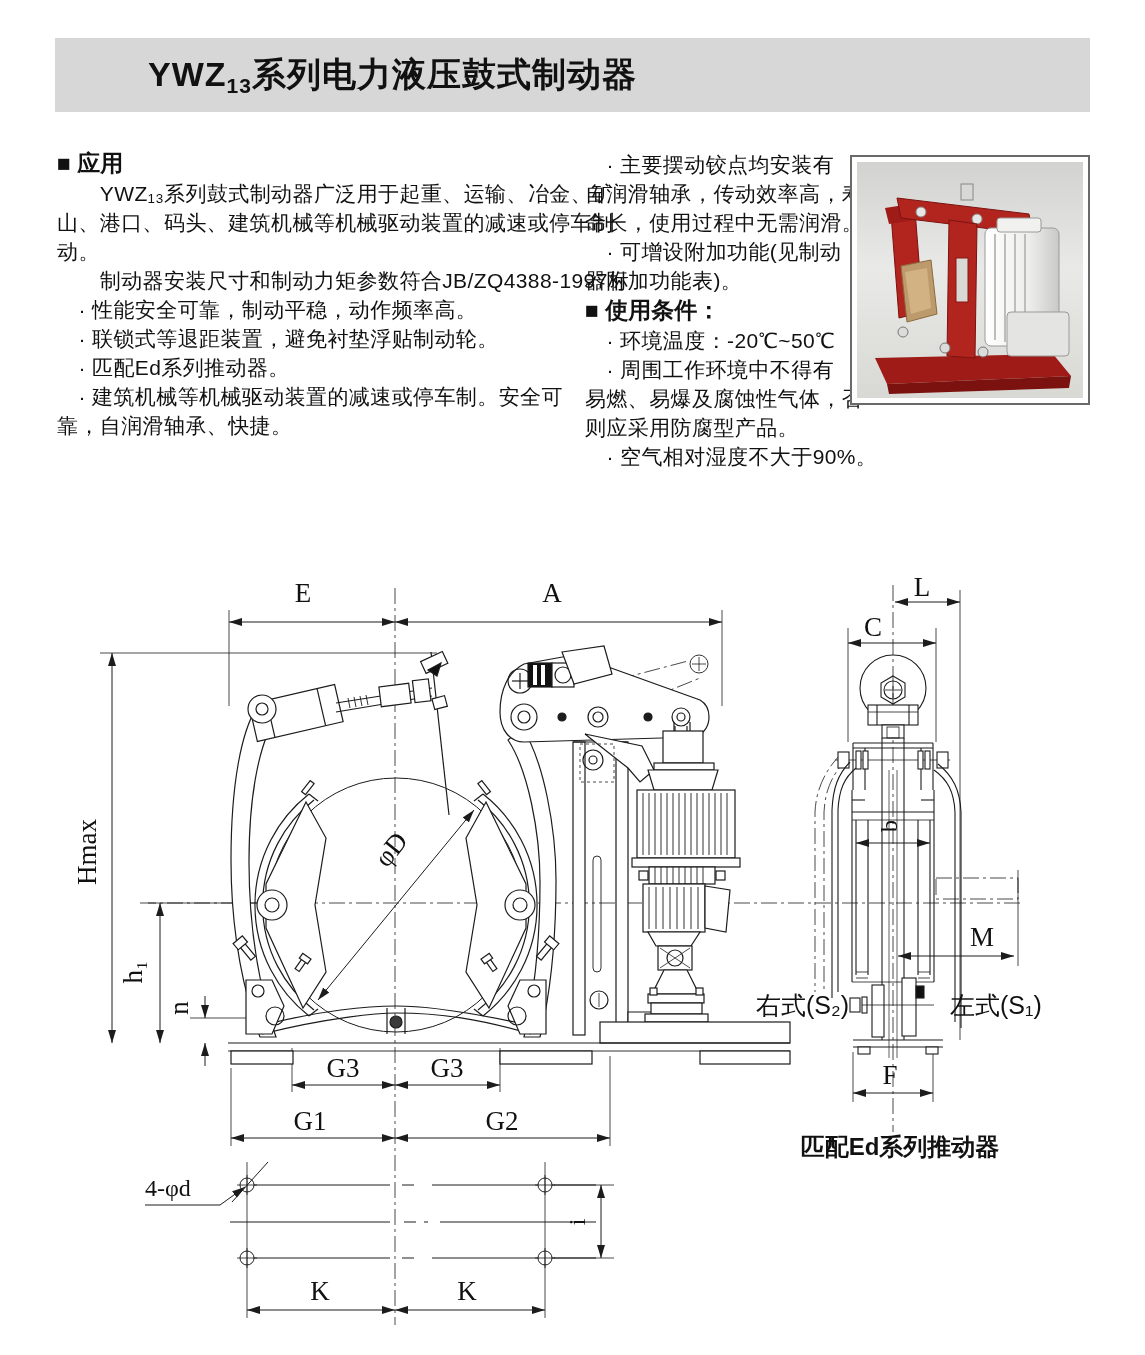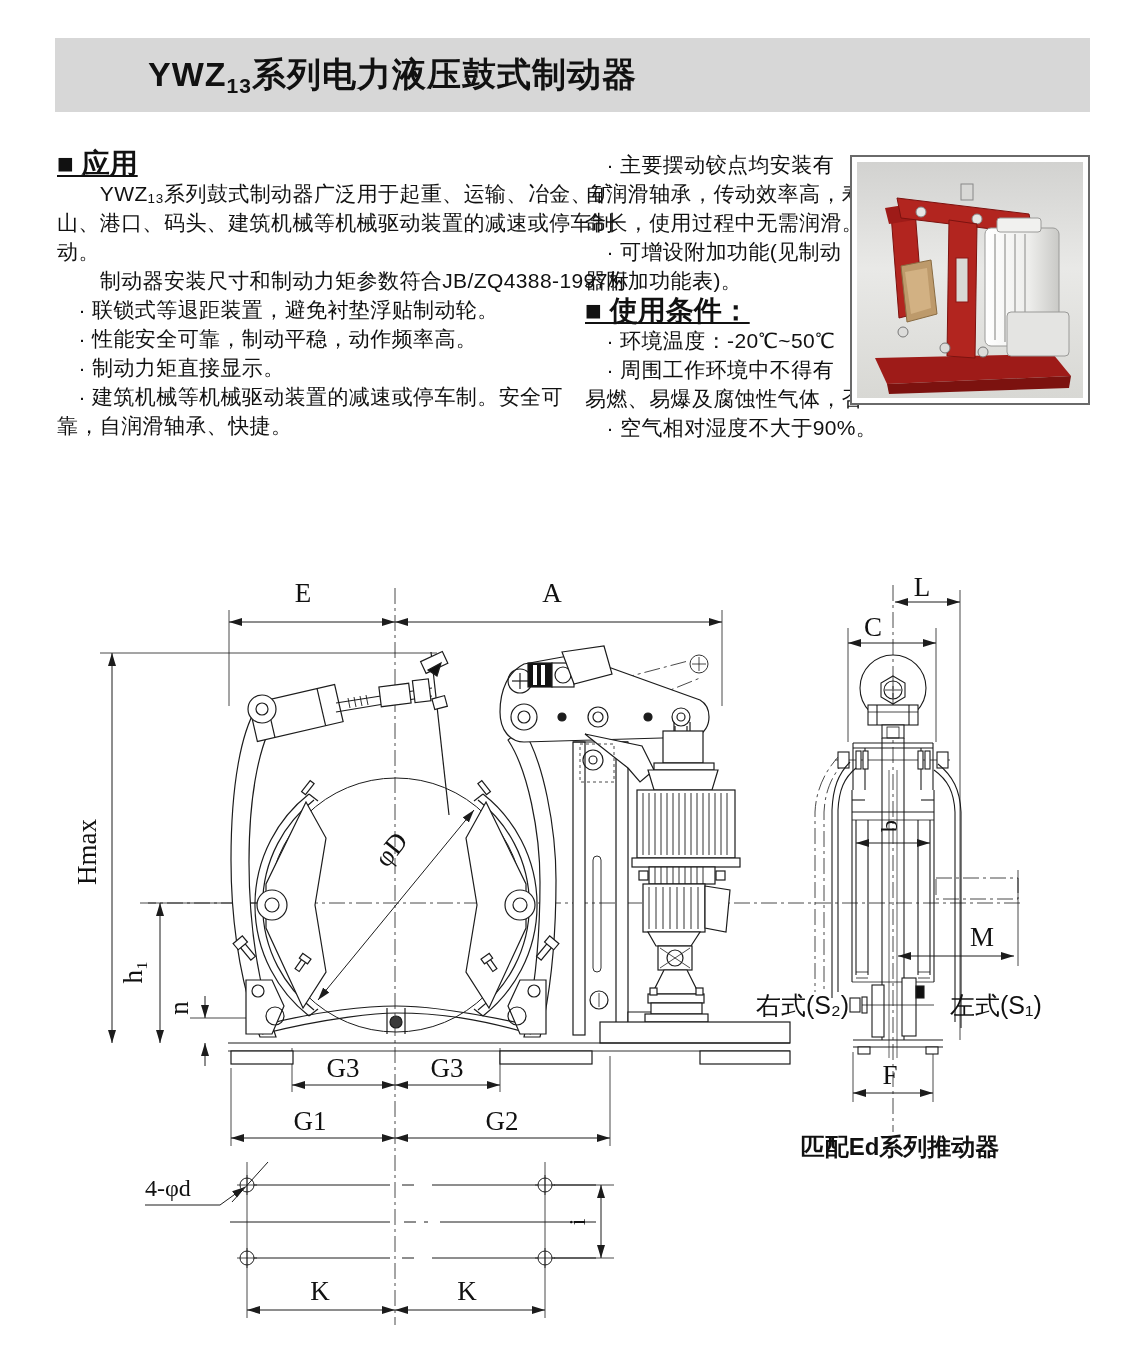--- a/index.html
+++ b/index.html
@@ -4,21 +4,21 @@
 <style>
   html,body{margin:0;padding:0;background:#fff;}
   .page{position:relative;width:1145px;height:1355px;background:#fff;overflow:hidden;
         font-family:"Liberation Sans",sans-serif;color:#111;}
   .title-bar{position:absolute;left:55px;top:38px;width:1035px;height:74px;background:#d7d7d7;}
   .title-text{position:absolute;left:45px;top:14px;font-size:34px;font-weight:700;letter-spacing:1px;white-space:nowrap;margin-left:48px;}
   .title-sub{font-size:21px;font-weight:700;vertical-align:-7px;}
   .col{position:absolute;}
   .col-left{left:57px;top:148px;width:525px;}
   .col-right{left:585px;top:150px;width:560px;}
-  .thead{height:31px;line-height:31px;font-size:28px;font-weight:700;white-space:nowrap;text-decoration:underline;}
+  .thead{height:31px;line-height:31px;font-size:23px;font-weight:700;white-space:nowrap;}
   .tline{height:29px;line-height:29px;font-size:21px;white-space:nowrap;letter-spacing:.4px;}
   .photo-frame{position:absolute;left:850px;top:155px;width:226px;height:236px;border:2px solid #6a6a6a;
                background:#fff;padding:5px;}
   .drawing{position:absolute;left:0;top:555px;}
   svg text{user-select:none;}
   .dim{font-family:"Liberation Serif",serif;font-size:27px;fill:#111;}
   .dims{font-family:"Liberation Serif",serif;font-size:24px;fill:#111;}
   .cn{font-family:"Liberation Sans",sans-serif;font-size:25px;fill:#111;}
   .cap{font-family:"Liberation Sans",sans-serif;font-size:24px;font-weight:700;fill:#111;}
 </style>
@@ -35,41 +35,42 @@
     <div class="thead">■ 应用</div>
     <div>
         <div class="tline">　　YWZ₁₃系列鼓式制动器广泛用于起重、运输、冶金、矿</div>
         <div class="tline">山、港口、码头、建筑机械等机械驱动装置的减速或停车制</div>
         <div class="tline">动。</div>
       </div>
     <div>
         <div class="tline">　　制动器安装尺寸和制动力矩参数符合JB/ZQ4388-1997标</div>
       </div>
     <div>
+        <div class="tline">　· 性能安全可靠，制动平稳，动作频率高。</div>
         <div class="tline">　· 联锁式等退距装置，避免衬垫浮贴制动轮。</div>
-        <div class="tline">　· 性能安全可靠，制动平稳，动作频率高。</div>
-        <div class="tline">　· 制动力矩直接显示。</div>
+        <div class="tline">　· 匹配Ed系列推动器。</div>
         <div class="tline">　· 建筑机械等机械驱动装置的减速或停车制。安全可</div>
         <div class="tline">靠，自润滑轴承、快捷。</div>
       </div>
   </div>
 
   <div class="col col-right">
     <div>
         <div class="tline">　· 主要摆动铰点均安装有</div>
         <div class="tline">自润滑轴承，传动效率高，寿</div>
         <div class="tline">命长，使用过程中无需润滑。</div>
         <div class="tline">　· 可增设附加功能(见制动</div>
         <div class="tline">器附加功能表)。</div>
       </div>
     <div class="thead">■ 使用条件：</div>
     <div>
         <div class="tline">　· 环境温度：-20℃~50℃</div>
         <div class="tline">　· 周围工作环境中不得有</div>
         <div class="tline">易燃、易爆及腐蚀性气体，否</div>
+        <div class="tline">则应采用防腐型产品。</div>
         <div class="tline">　· 空气相对湿度不大于90%。</div>
       </div>
   </div>
 
   <div class="photo-frame">
     <svg width="226" height="236" viewBox="0 0 226 236">
       <defs>
         <linearGradient id="pbg" x1="0" y1="0" x2="0" y2="1">
           <stop offset="0" stop-color="#d2d2d0"></stop>
             <stop offset="0.45" stop-color="#e9e9e7"></stop>

